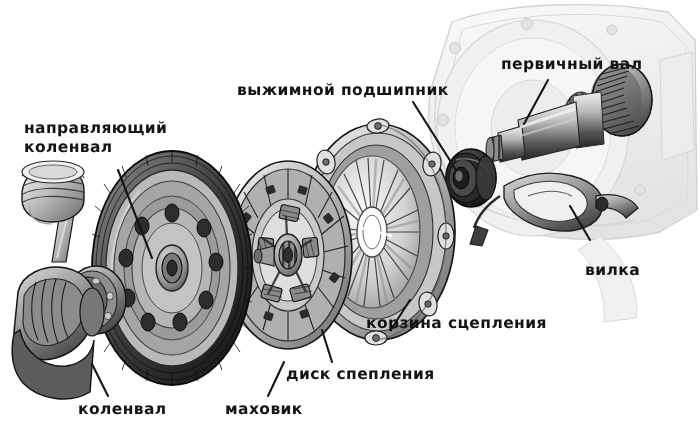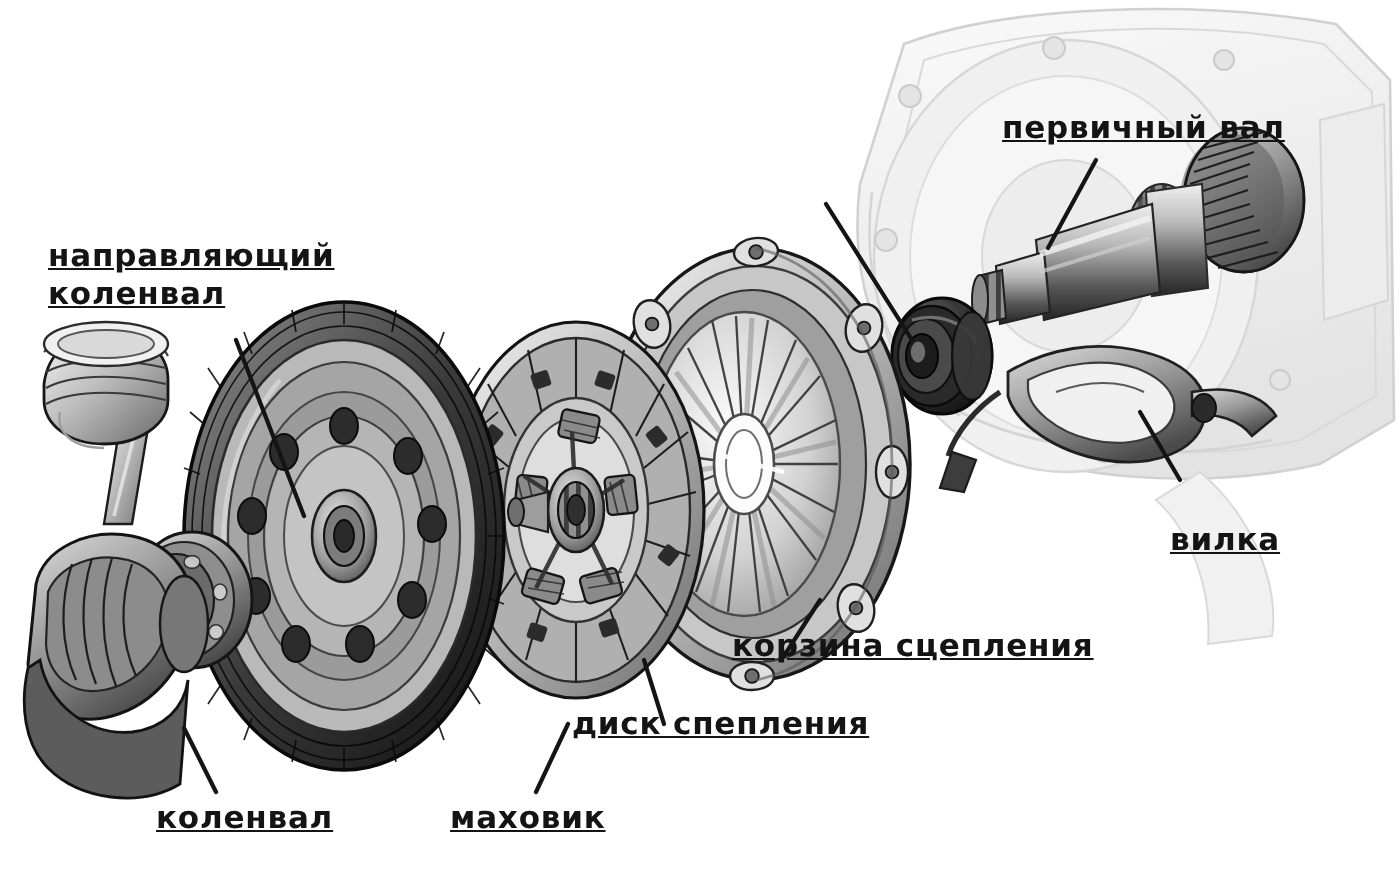--- a/index.html
+++ b/index.html
@@ -16,21 +16,20 @@
   #art{position:absolute;left:0;top:0;width:700px;height:444px;}
   .lbl{
     position:absolute;
     color:#141414;
     font-weight:bold;
     font-size:15.5px;
     letter-spacing:0.4px;
     line-height:1.22;
     white-space:pre;
     text-rendering:geometricPrecision;
-    text-decoration:underline;
   }
 </style>
 </head>
 <body>
 
 <div id="stage">
 
   <svg id="art" viewBox="0 0 700 444" xmlns="http://www.w3.org/2000/svg">
     <defs>
       <linearGradient id="gMetal" x1="0" y1="0" x2="1" y2="1">
@@ -420,26 +419,27 @@
       <line x1="392" y1="328" x2="410" y2="300"></line>
       <line x1="332" y1="362" x2="322" y2="330"></line>
       <line x1="108" y1="396" x2="92" y2="364"></line>
       <line x1="268" y1="396" x2="284" y2="362"></line>
     </g>
   </svg>
 
   <div class="lbl" style="left:24px;top:119px;">направляющий
 коленвал</div>
 
+  <div class="lbl" style="left:237px;top:81px;">выжимной подшипник</div>
 
   <div class="lbl" style="left:501px;top:55px;">первичный вал</div>
 
   <div class="lbl" style="left:585px;top:242px;margin-top:19px;">вилка</div>
 
   <div class="lbl" style="left:366px;top:314px;">корзина сцепления</div>
 
-  <div class="lbl" style="left:286px;top:353px;">диск спепления</div>
+  <div class="lbl" style="left:286px;top:365px;">диск спепления</div>
 
   <div class="lbl" style="left:225px;top:400px;">маховик</div>
 
   <div class="lbl" style="left:78px;top:400px;">коленвал</div>
 
 </div>
 
 </body></html>

